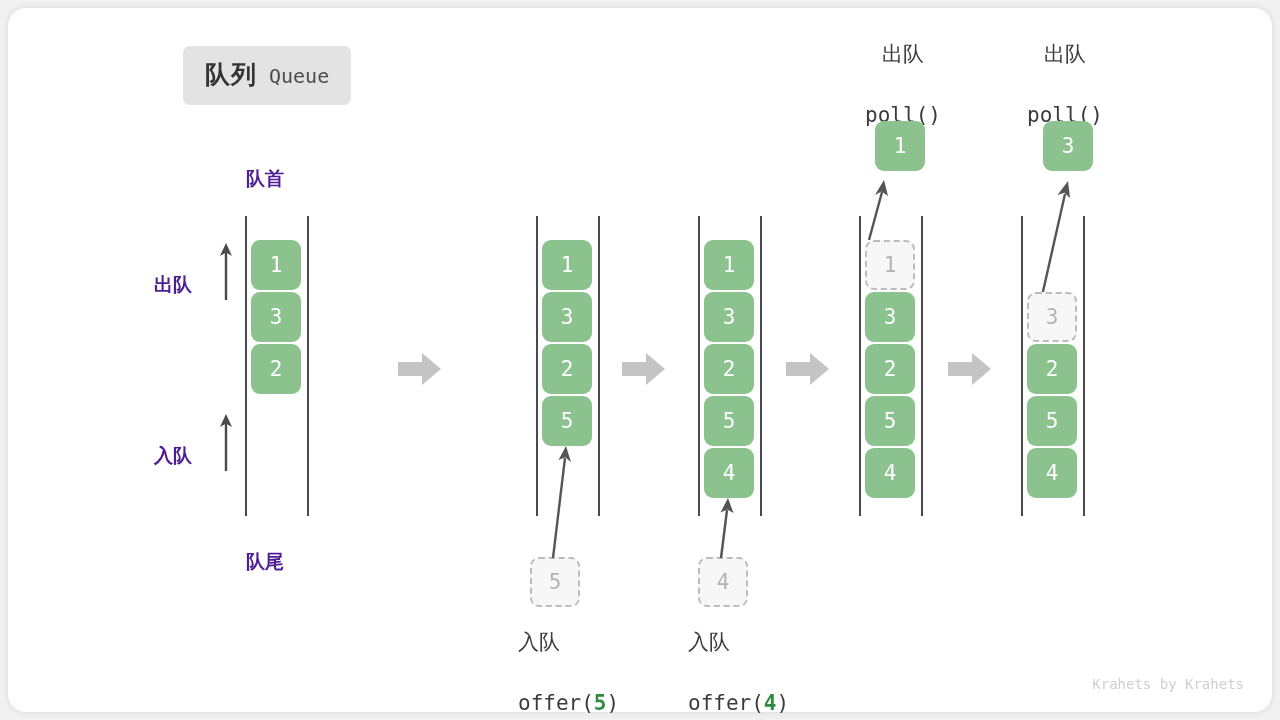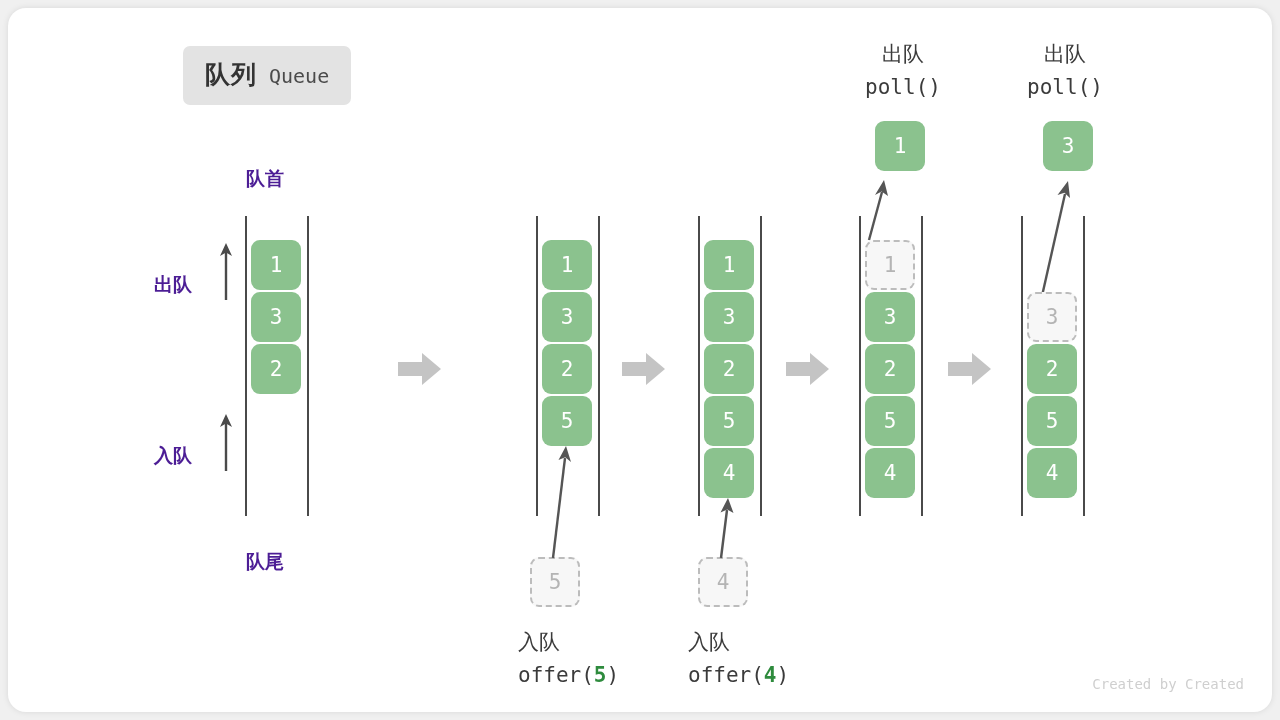--- a/index.html
+++ b/index.html
@@ -49,20 +49,21 @@
   }
   .op-cn {
     font-size: 21px; color: #3b3b3b;
     font-family: "Liberation Sans", "DejaVu Sans", sans-serif;
     white-space: nowrap;
   }
   .op-code {
     font-size: 21px; color: #3b3b3b;
     font-family: "DejaVu Sans Mono", "Liberation Mono", monospace;
     white-space: nowrap;
+    margin-top: 28px;
   }
   .op-code .arg { color: #2e8b3d; font-weight: bold; }
   .op-block { position: absolute; text-align: left; line-height: 1.55; }
   .op-block.center { text-align: center; }
 
   
   .col { position: absolute; top: 0; left: 0; }
   .rail {
     position: absolute;
     width: 2px; background: #4a4a4a;
@@ -228,16 +229,16 @@
       </svg>
 
       <div class="rail" style="left:1013px; top:208px; height:300px;"></div>
       <div class="rail" style="left:1075px; top:208px; height:300px;"></div>
       <div class="card ghost" style="left:1019px; top:284px;">3</div>
       <div class="card" style="left:1019px; top:336px;">2</div>
       <div class="card" style="left:1019px; top:388px;">5</div>
       <div class="card" style="left:1019px; top:440px;">4</div>
     </div>
 
-    <div class="credit">Created by Created</div>
+    <div class="credit">Krahets by Krahets</div>
 
   </div>
 </div>
 
 </body></html>

